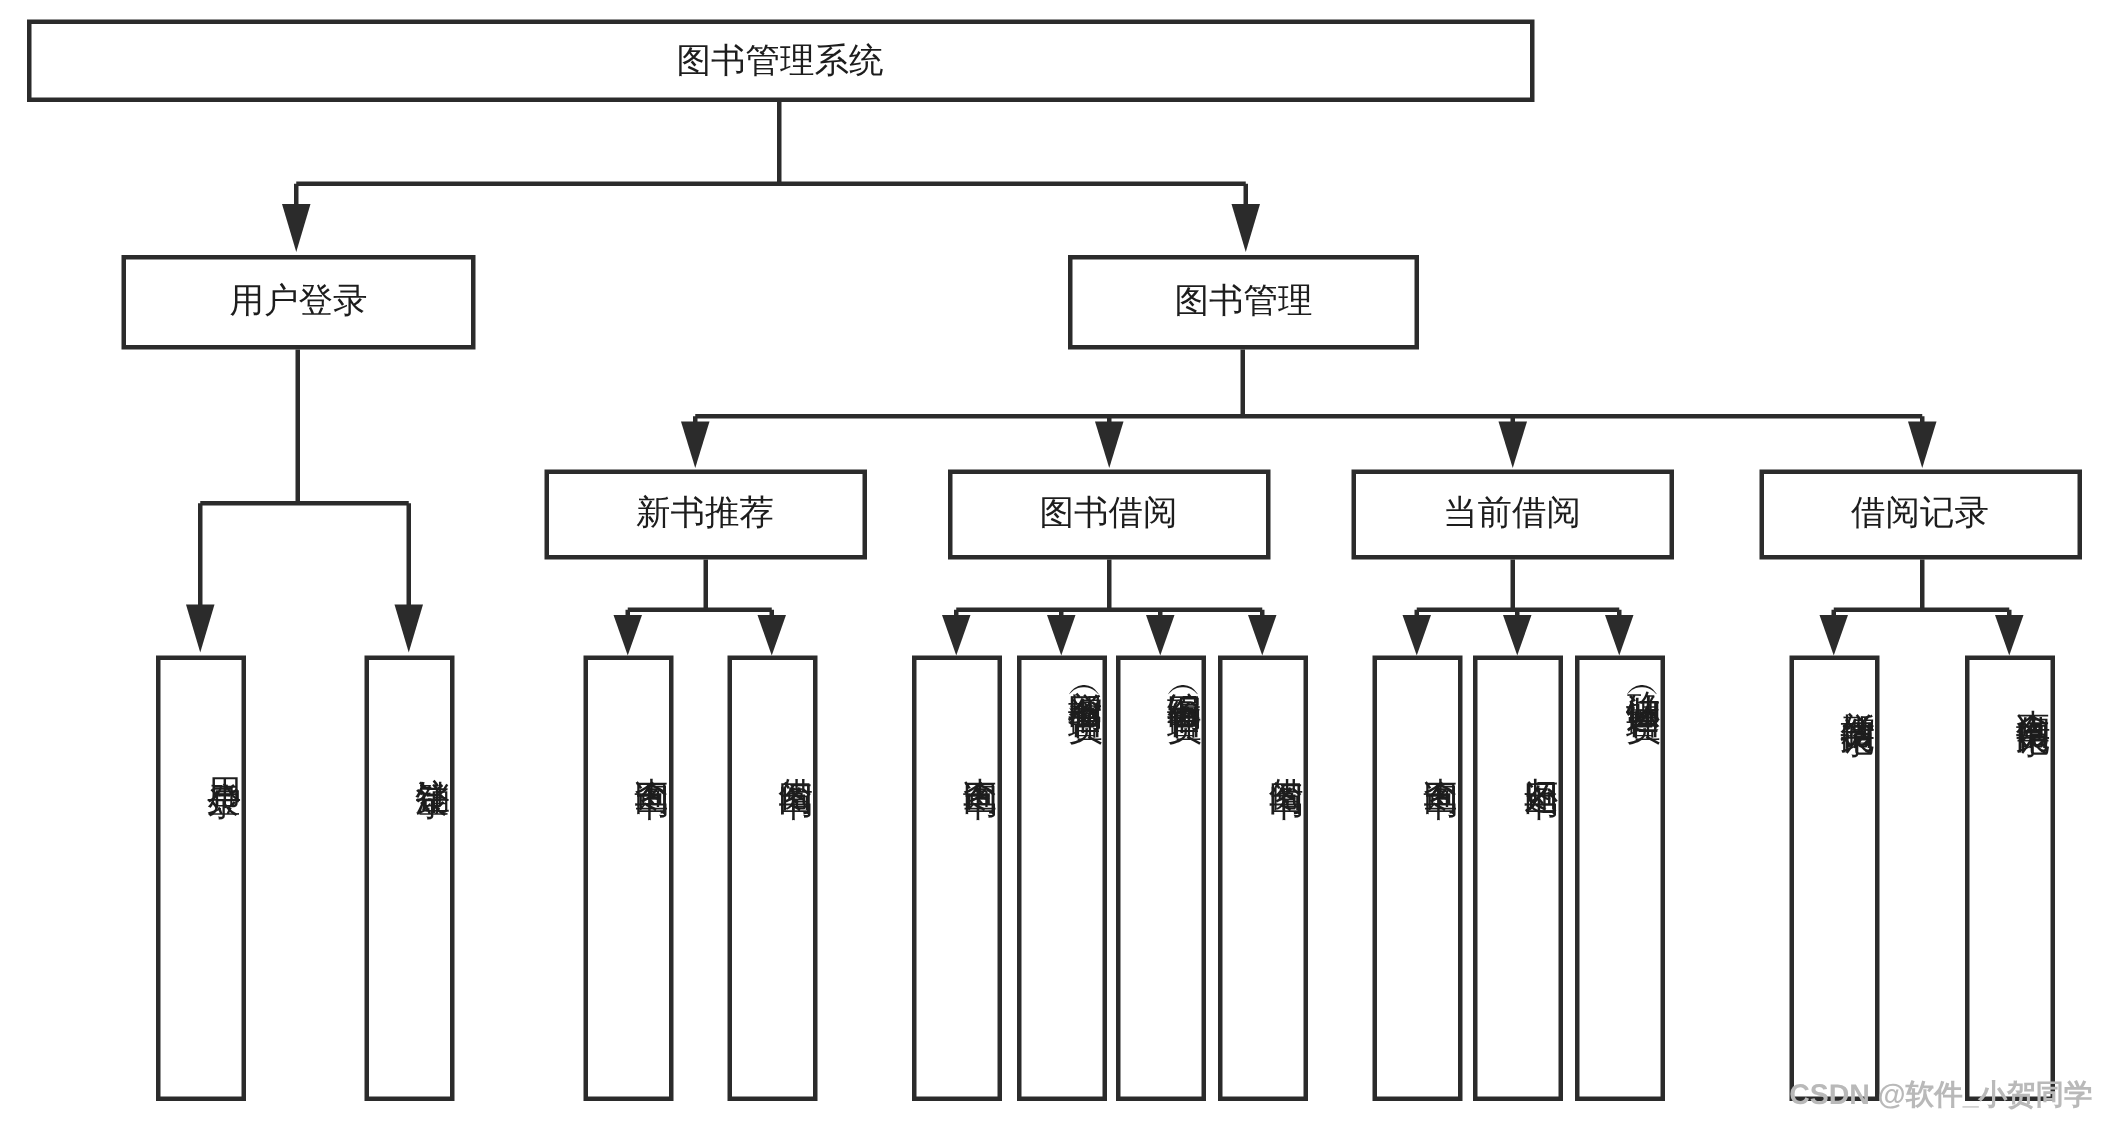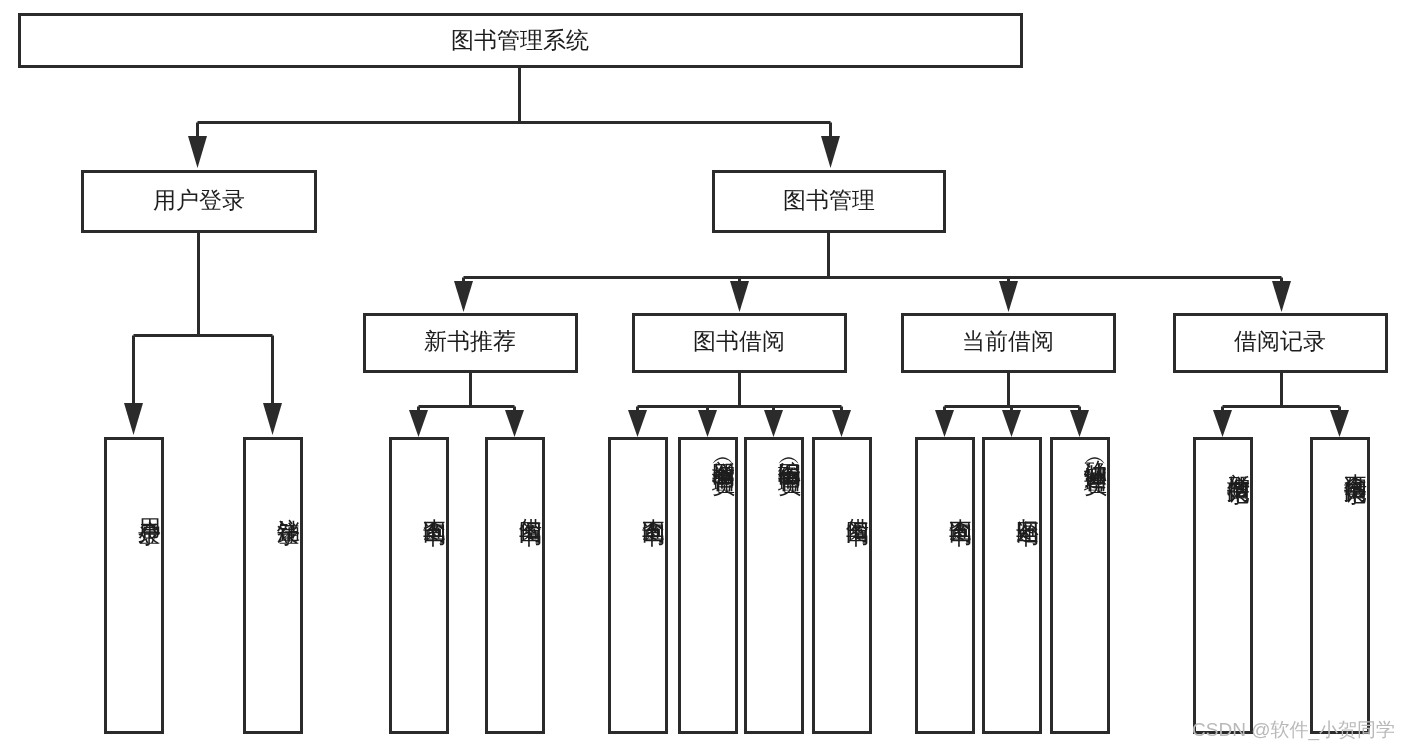--- a/index.html
+++ b/index.html
@@ -64,20 +64,21 @@
   }
   .watermark {
     position: absolute;
     right: 10px;
     bottom: 4px;
     font-family: "Liberation Sans", "DejaVu Sans", sans-serif;
     font-size: 19px;
     color: #b9b9b9;
     white-space: nowrap;
     user-select: none;
+    font-weight: bold;
   }
 </style>
 </head>
 <body>
 
 <div id="diagram-root">
 
   <svg class="flow" viewBox="0 0 1405 747">
 
     <g>

